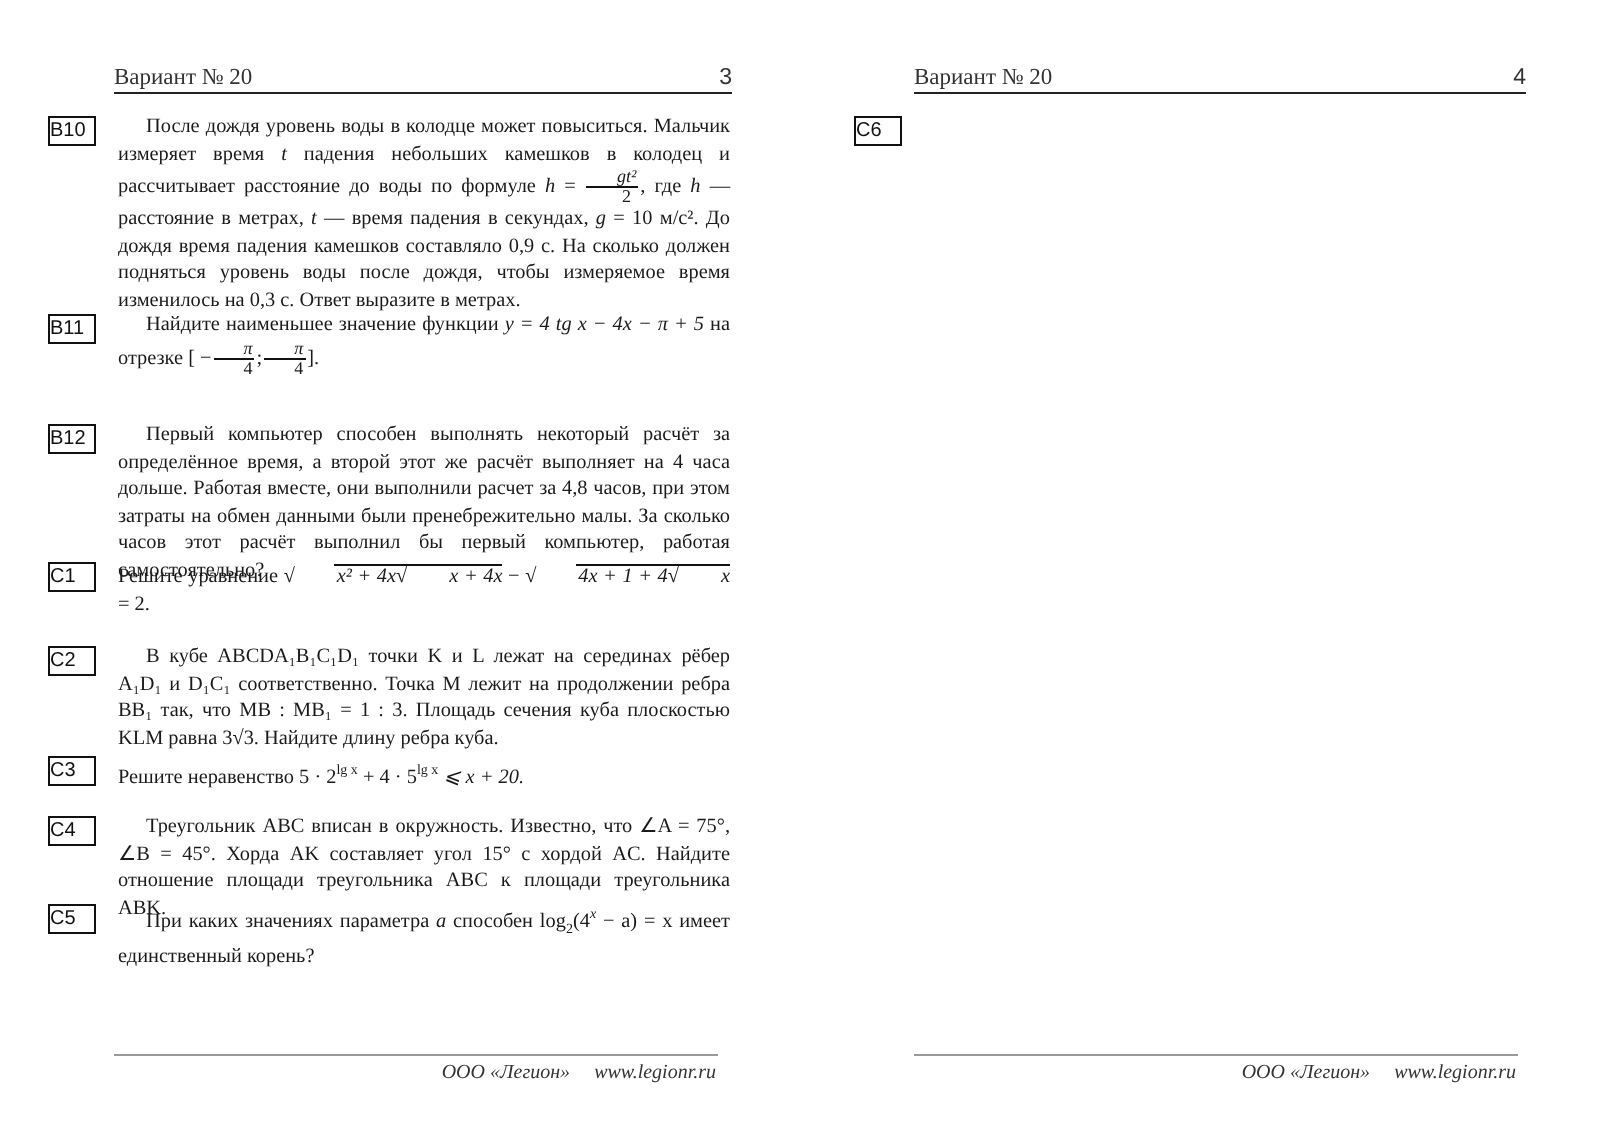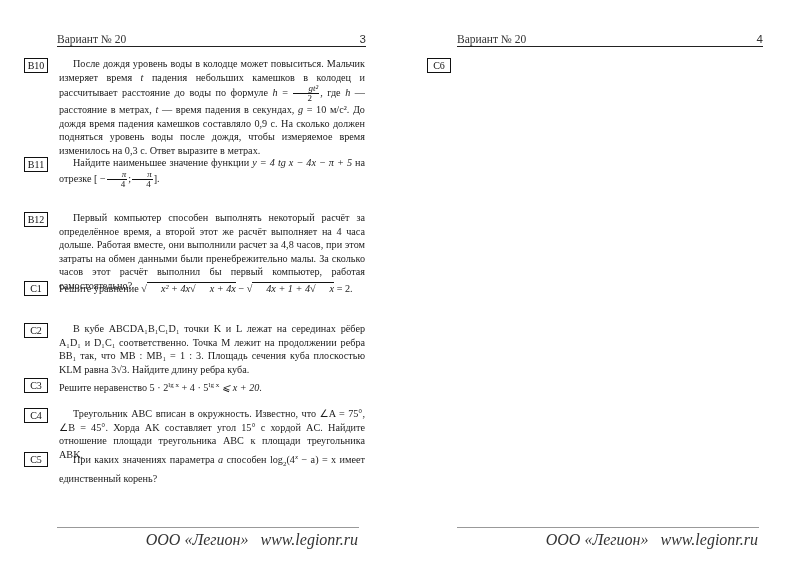--- a/index.html
+++ b/index.html
@@ -12,42 +12,42 @@
 
   .header { position: absolute; top: 31px; height: 16px; border-bottom: 1.3px solid #222; }
   .page.left .header { left: 57px; width: 309px; }
   .page.right .header { left: 57px; width: 306px; }
   .header .variant { position: absolute; left: 0; bottom: 1px; font-size: 11.5px; color: #333; }
   .header .pnum { position: absolute; right: 0; bottom: 1px; font-size: 11.5px; color: #333; font-family: "Liberation Sans", sans-serif; }
 
   .footer-line { position: absolute; top: 527px; height: 1px; background: #999; }
   .page.left .footer-line { left: 57px; width: 302px; }
   .page.right .footer-line { left: 57px; width: 302px; }
-  .footer-text { position: absolute; top: 531px; font-size: 16px; font-style: italic; color: #333; white-space: nowrap; }
+  .footer-text { position: absolute; top: 531px; font-size: 10px; font-style: italic; color: #333; white-space: nowrap; }
   .page.left .footer-text, .page.right .footer-text { right: 42px; }
   .footer-text .org { margin-right: 12px; }
 
   .task { position: absolute; left: 0; width: 400px; }
   .task .label {
     position: absolute; left: 24px; top: 0; width: 24px; height: 15px;
-    border: 1.3px solid #111; font-family: Liberation Serif, serif;
-    font-size: 10px; line-height: 13px; text-align: center; color: #111; background: #fff;
+    border: 1.3px solid #111; font-family: Liberation Sans, sans-serif;
+    font-size: 10px; line-height: 13px; color: #111; background: #fff;
   }
   .task .body {
     position: absolute; left: 59px; width: 306px; top: -1px;
     font-size: 10.2px; line-height: 13.6px; text-align: justify; color: #1a1a1a;
   }
   .task .body p { text-indent: 14px; }
   .task .body p.noindent { text-indent: 0; }
   .b { font-weight: normal; }
   .m { font-style: italic; }
-  .frac { display: inline-block; vertical-align: middle; font-size: 9px; line-height: 9px; margin: 0 1px; }
+  .frac { display: inline-block; vertical-align: middle; text-align: center; font-size: 9px; line-height: 9px; margin: 0 1px; }
   .frac span { display: block; }
   .frac .num { border-bottom: 0.8px solid #111; padding: 0 1px; }
-  .sqrt { border-top: 0.8px solid #111; padding-left: 14px; }
+  .sqrt { border-top: 0.8px solid #111; padding-left: 1px; margin-left: 20px; }
   .brace-wrap { display: inline-block; position: relative; text-align: center; }
   .brace-wrap .under { position: absolute; left: 0; right: 0; top: 11px; font-size: 7px; line-height: 8px; }
 </style>
 </head>
 <body>
 
 <div class="page left">
   <div class="header">
     <span class="variant">Вариант № 20</span>
     <span class="pnum">3</span>

